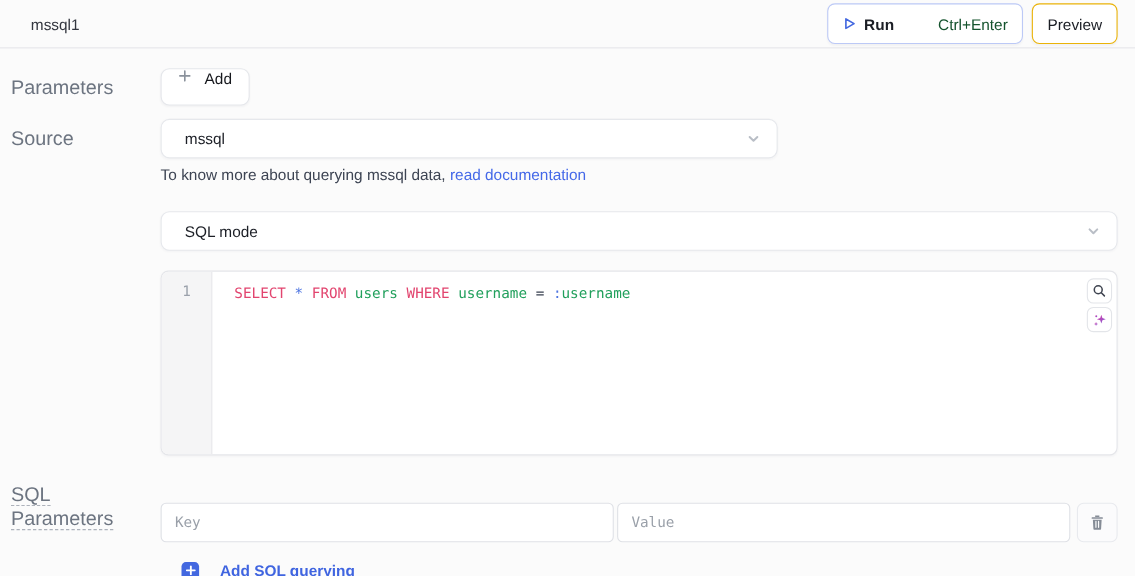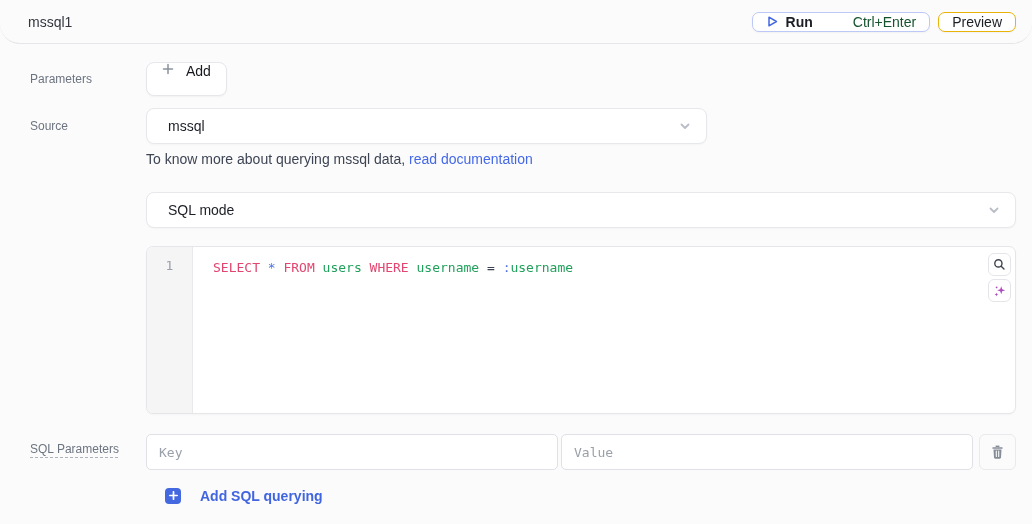--- a/index.html
+++ b/index.html
@@ -11,50 +11,49 @@
     font-size:14px;
   }
   
   .header {
     height:44px;
     display:flex;
     align-items:center;
     border-bottom:1px solid #e5e6ea;
     padding:0 16px 0 28px;
     position:relative;
-    border-radius:20px;
   }
   .query-name { width:120px; font-weight:500; color:#33363f; flex:none; }
   .tabs { display:flex; gap:24px; height:100%; margin-left:58px; }
   .tab {
     display:flex; align-items:center;
     color:#77808c; cursor:pointer; padding:0 8px;
     border-bottom:2px solid transparent;
     margin-bottom:-1px;
   }
   .tab.active { color:#16181d; font-weight:500; border-bottom-color:#4065e0; }
   .hbtns { margin-left:auto; display:flex; gap:8px; }
   .btn {
     display:inline-flex; align-items:center; gap:7px;
     background:#fff; border-radius:7px; cursor:pointer;
-    height:20px; padding:0 13px; font-size:14px;
+    height:37px; padding:0 13px; font-size:14px;
     font-family:"Liberation Sans", sans-serif;
     box-shadow:0 1px 2px rgba(20,30,60,.04);
     text-align:right;
   }
   .run-btn { border:1px solid #bcc9f6; }
   .run-btn .run-word { font-weight:600; color:#1b1e25; }
   .run-btn .shortcut { color:#14532d; font-weight:400;margin-left:33px; }
   .preview-btn { border:1px solid #eab308; font-weight:500; color:#1b1e25; }
   
   .main { padding-top:18px; }
   .row { display:flex; }
   .row .lbl {
-    width:146px; flex:none; padding-left:30px;
-    color:#6c7480; font-size:12px; line-height:19px;
+    width:146px; flex:none; padding-left:10px;
+    color:#6c7480; font-size:18px; line-height:19px;
   }
   .row .ct { flex:1; padding-right:16px; min-width:0; }
   .dashed-u {
     text-decoration:underline dashed #adb2bb;
     text-decoration-thickness:1px;
     text-underline-offset:4px;
   }
   
   .add-btn {
     display:inline-flex; gap:12px;
@@ -100,21 +99,21 @@
     display:flex; flex-direction:column; gap:3px;
   }
   .tool-btn {
     width:23px; height:23px; background:#fff;
     border:1px solid #e3e5e9; border-radius:6px;
     display:flex; align-items:center; justify-content:center;
     cursor:pointer; padding:0;
   }
   
   .params-row { margin-top:20px; }
-  .kv-wrap { display:flex; gap:3px; align-items:stretch; }
+  .kv-wrap { display:flex; gap:3px; align-items:stretch;margin-top:23px; }
   .kv-input {
     flex:1; height:36px; background:#fff;
     border:1px solid #dfe1e6; border-radius:5px;
     padding:0 12px; font-family:"DejaVu Sans Mono", monospace;
     font-size:13px; color:#1c1f26; outline:none; min-width:0;
   }
   .kv-input::placeholder { color:#9aa0a9; }
   .trash-btn {
     flex:none; width:37px; margin-left:3px;
     background:#fbfbfc; border:1px solid #e8eaee; border-radius:6px;

